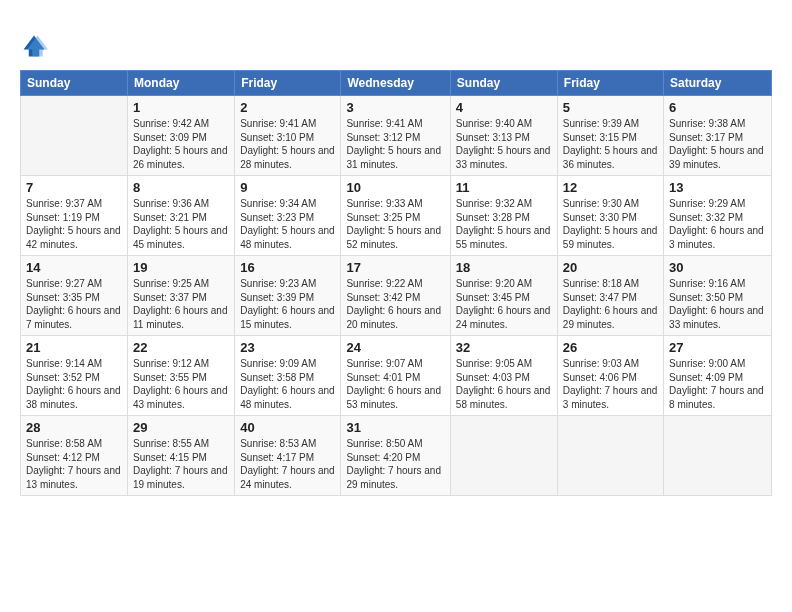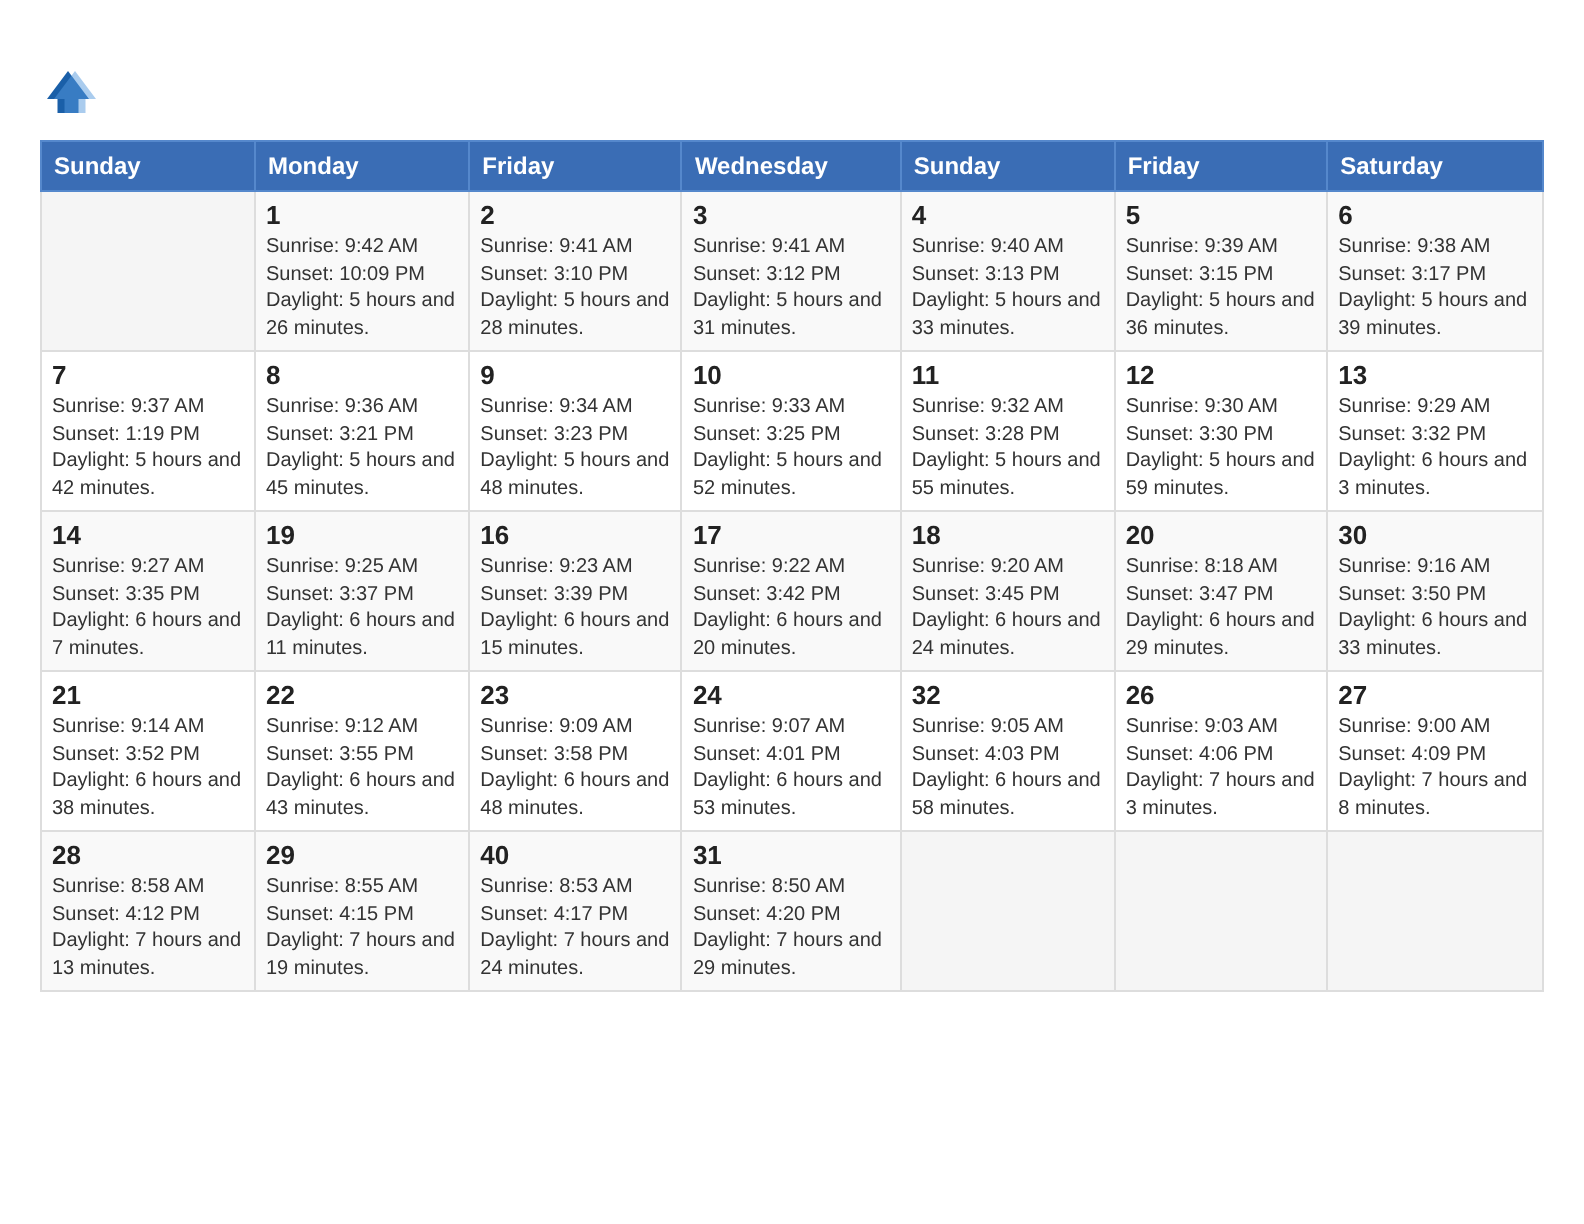--- a/index.html
+++ b/index.html
@@ -125,21 +125,21 @@
         <th>Friday</th>
         <th>Saturday</th>
       </tr>
     </thead>
     <tbody id="calendar-body">
     <tr>
           <td class="empty-cell"></td>
           <td>
             <div class="day-number">1</div>
             <div class="day-info">Sunrise: 9:42 AM
-Sunset: 10:09 PM
+Sunset: 3:09 PM
 Daylight: 5 hours
 and 26 minutes.</div>
           </td>
           <td>
             <div class="day-number">2</div>
             <div class="day-info">Sunrise: 9:41 AM
 Sunset: 3:10 PM
 Daylight: 5 hours
 and 28 minutes.</div>
           </td>

